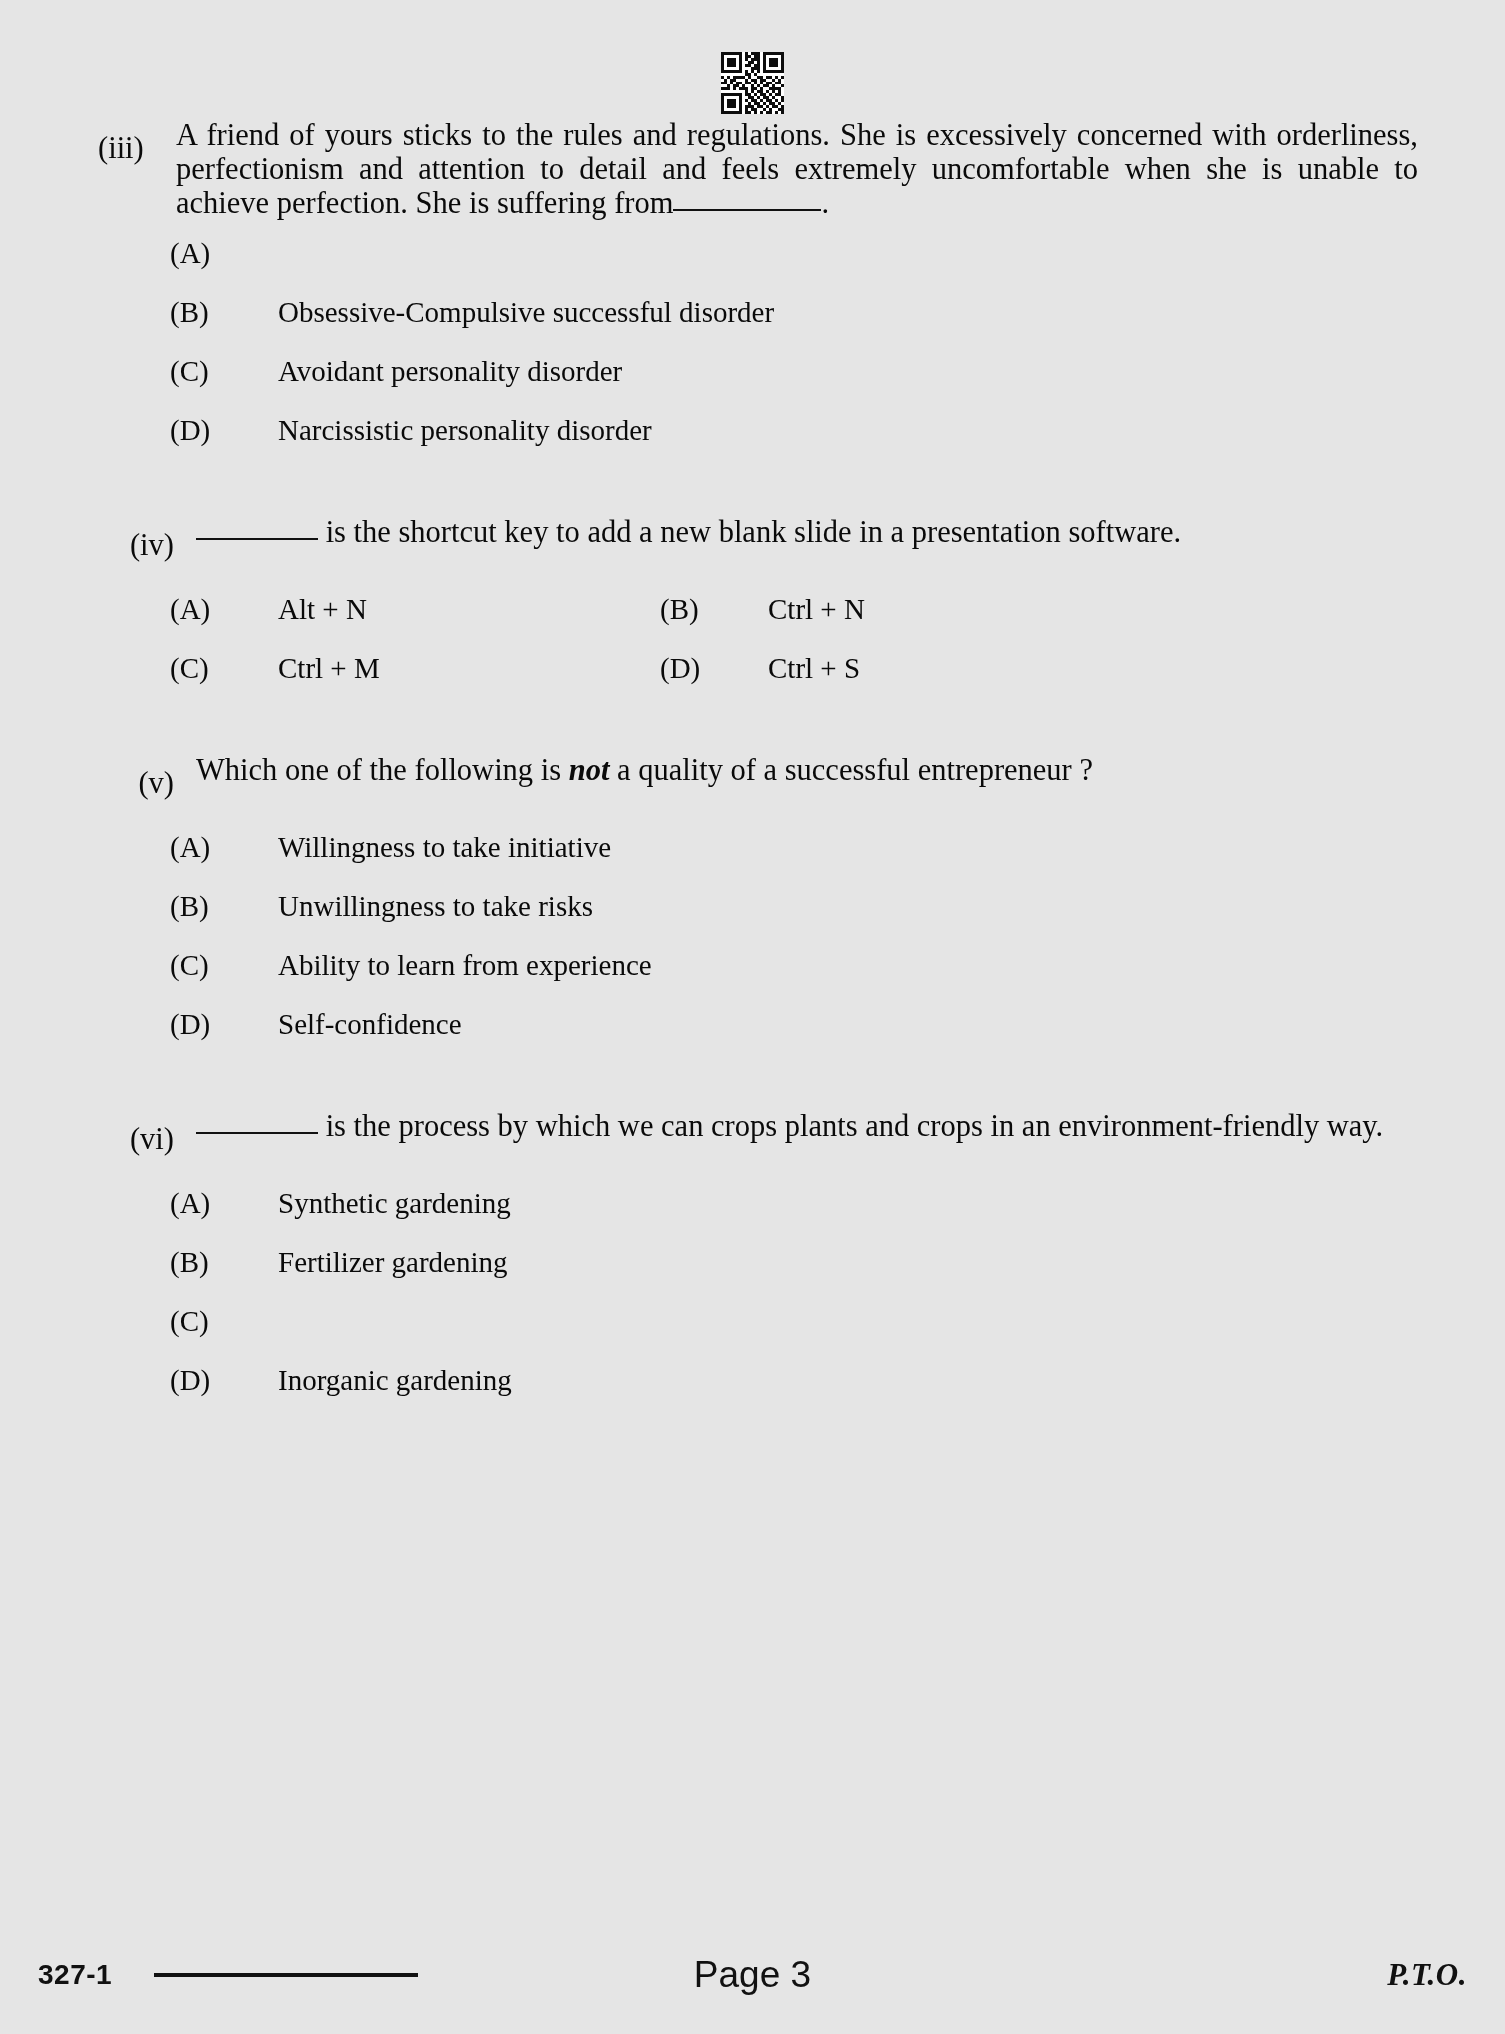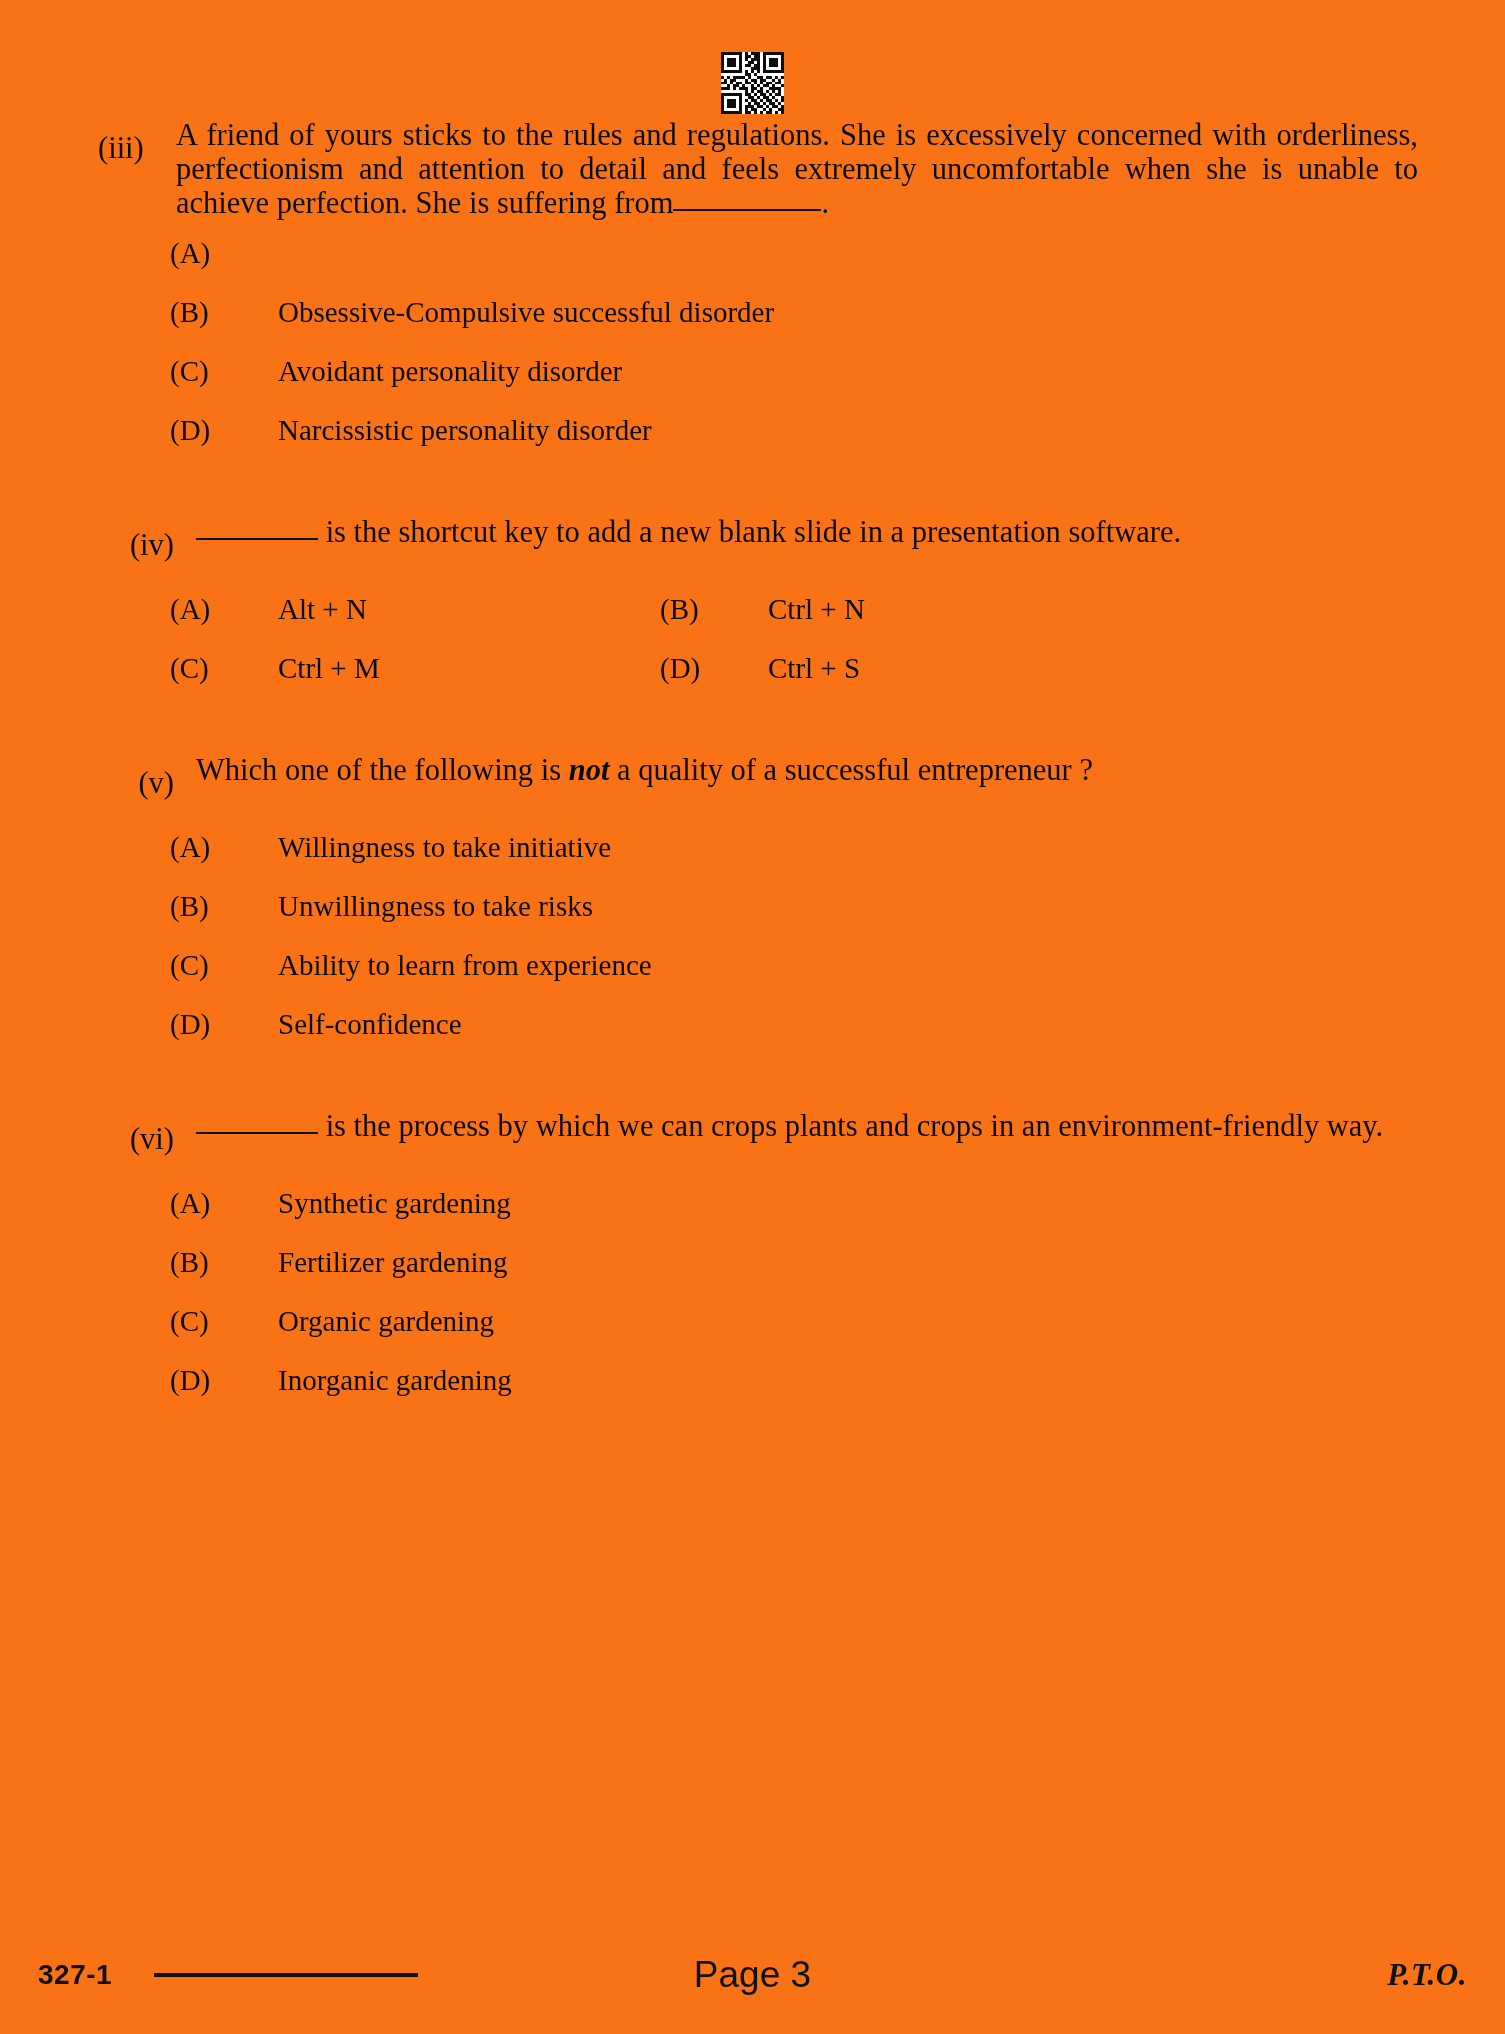--- a/index.html
+++ b/index.html
@@ -13,21 +13,21 @@
     height: 2034px;
     position: relative;
     font-family: "Liberation Serif", "DejaVu Serif", serif;
     color: #0a0a0a;
     overflow: hidden;
   }
 
   .page {
     position: absolute;
     inset: 0;
-    background: #f97316;
+    background: #e5e5e5;
   }
 
   
   .qr-wrap {
     position: absolute;
     top: 52px;
     left: 0;
     right: 0;
     display: flex;
     justify-content: center;
@@ -709,21 +709,20 @@
       <div class="opt-row">
         <span class="opt-letter">(A)</span>
         <span class="opt-text">Synthetic gardening</span>
       </div>
       <div class="opt-row">
         <span class="opt-letter">(B)</span>
         <span class="opt-text">Fertilizer gardening</span>
       </div>
       <div class="opt-row">
         <span class="opt-letter">(C)</span>
-        <span class="opt-text">Organic gardening</span>
       </div>
       <div class="opt-row">
         <span class="opt-letter">(D)</span>
         <span class="opt-text">Inorganic gardening</span>
       </div>
     </div>
 
   </div>
 
   <div class="footer">

